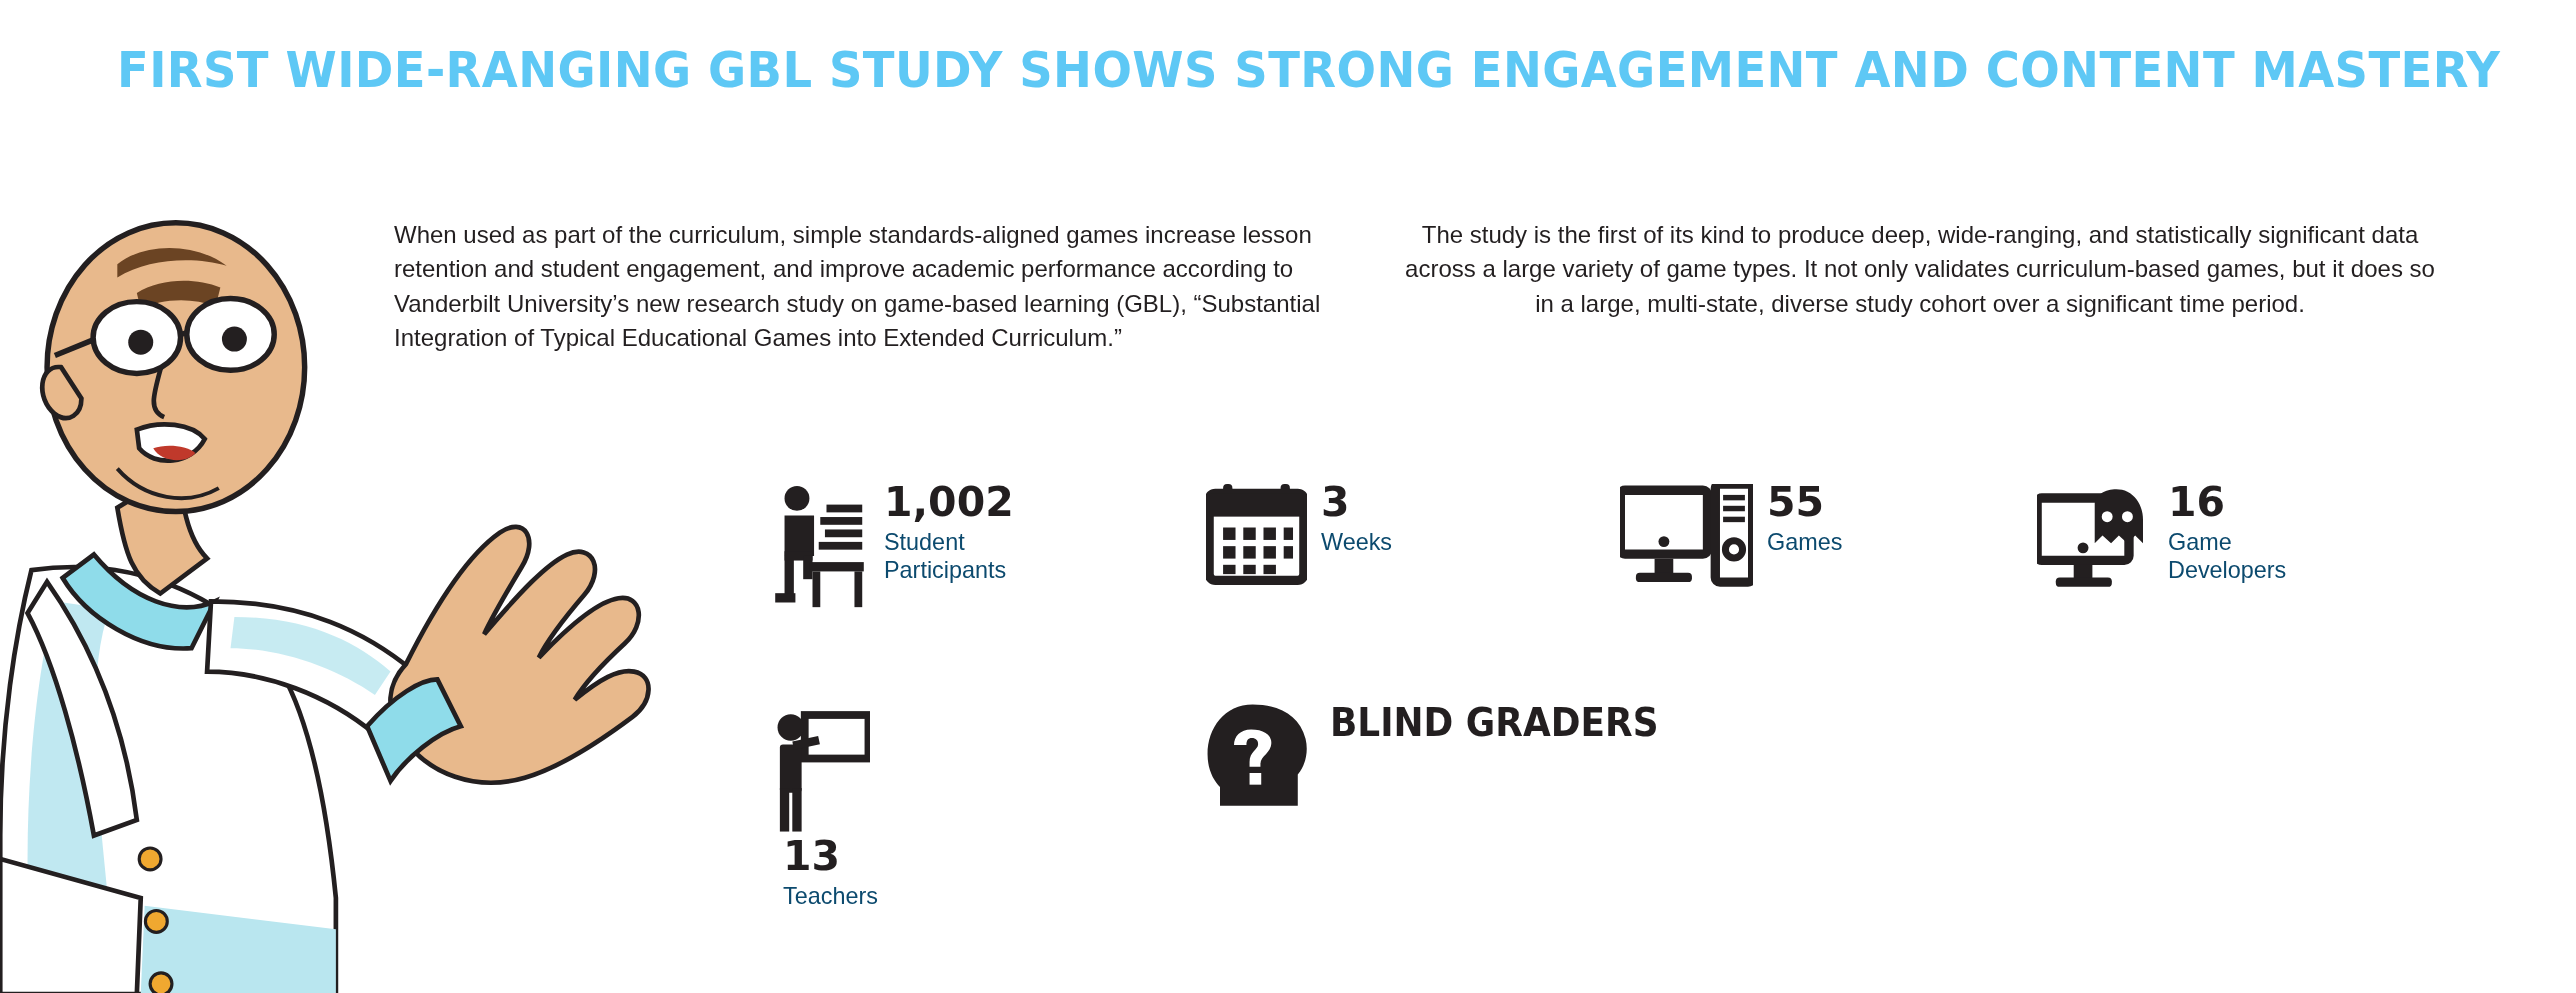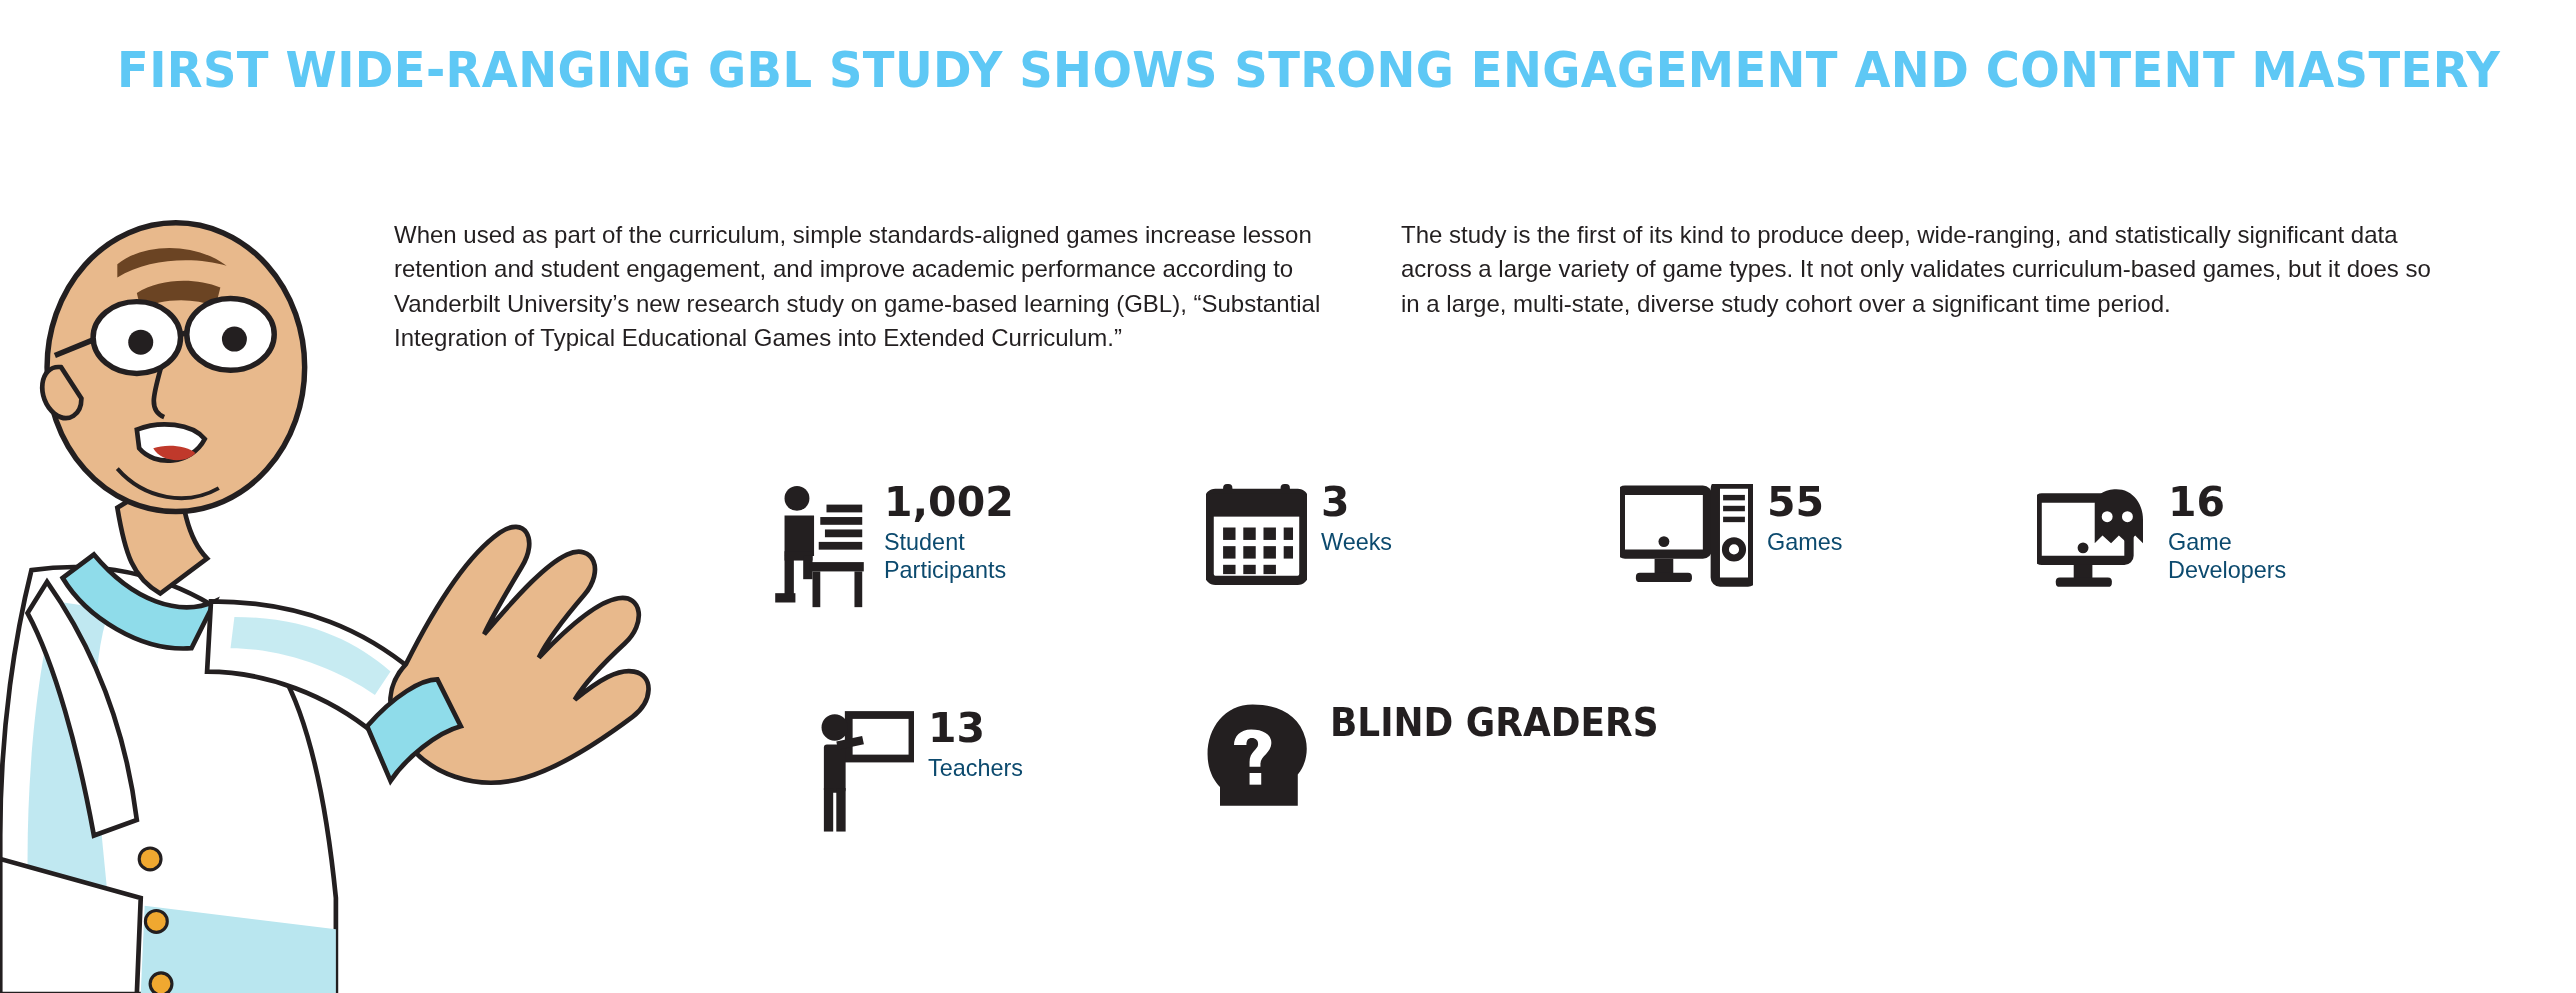--- a/index.html
+++ b/index.html
@@ -45,21 +45,21 @@
 
   
   .col {
     position: absolute;
     font-size: 24px;
     line-height: 1.43;
     color: #231f20;
     margin-top: 31px;
   }
   .col-left  { left: 394px;  top: 187px; width: 937px; }
-  .col-right { left: 1401px; top: 187px; width: 1038px; }
+  .col-right { left: 1401px; top: 187px; width: 1038px; text-align: center; }
 
   
   .stat {
     position: absolute;
     display: flex;
     align-items: flex-start;
   }
   .stat .icon {
     flex: 0 0 auto;
     display: block;
@@ -82,21 +82,21 @@
     color: #0c4a6e;
     white-space: pre-line;
   }
 
   
   .s-students { left: 769px;  top: 484px; }
   .s-weeks    { left: 1206px; top: 484px; }
   .s-games    { left: 1608px; top: 484px; padding-left: 12px; }
   .s-devs     { left: 2037px; top: 484px; }
   
-  .s-teachers { left: 813px;  top: 710px; }
+  .s-teachers { left: 769px;  top: 710px; flex-direction: column; }
 
   .blind {
     position: absolute;
     left: 1206px;
     top: 703px;
     display: flex;
     align-items: flex-start;
   }
   .blind .txt { margin-left: 19px; }
   .blind .title {

